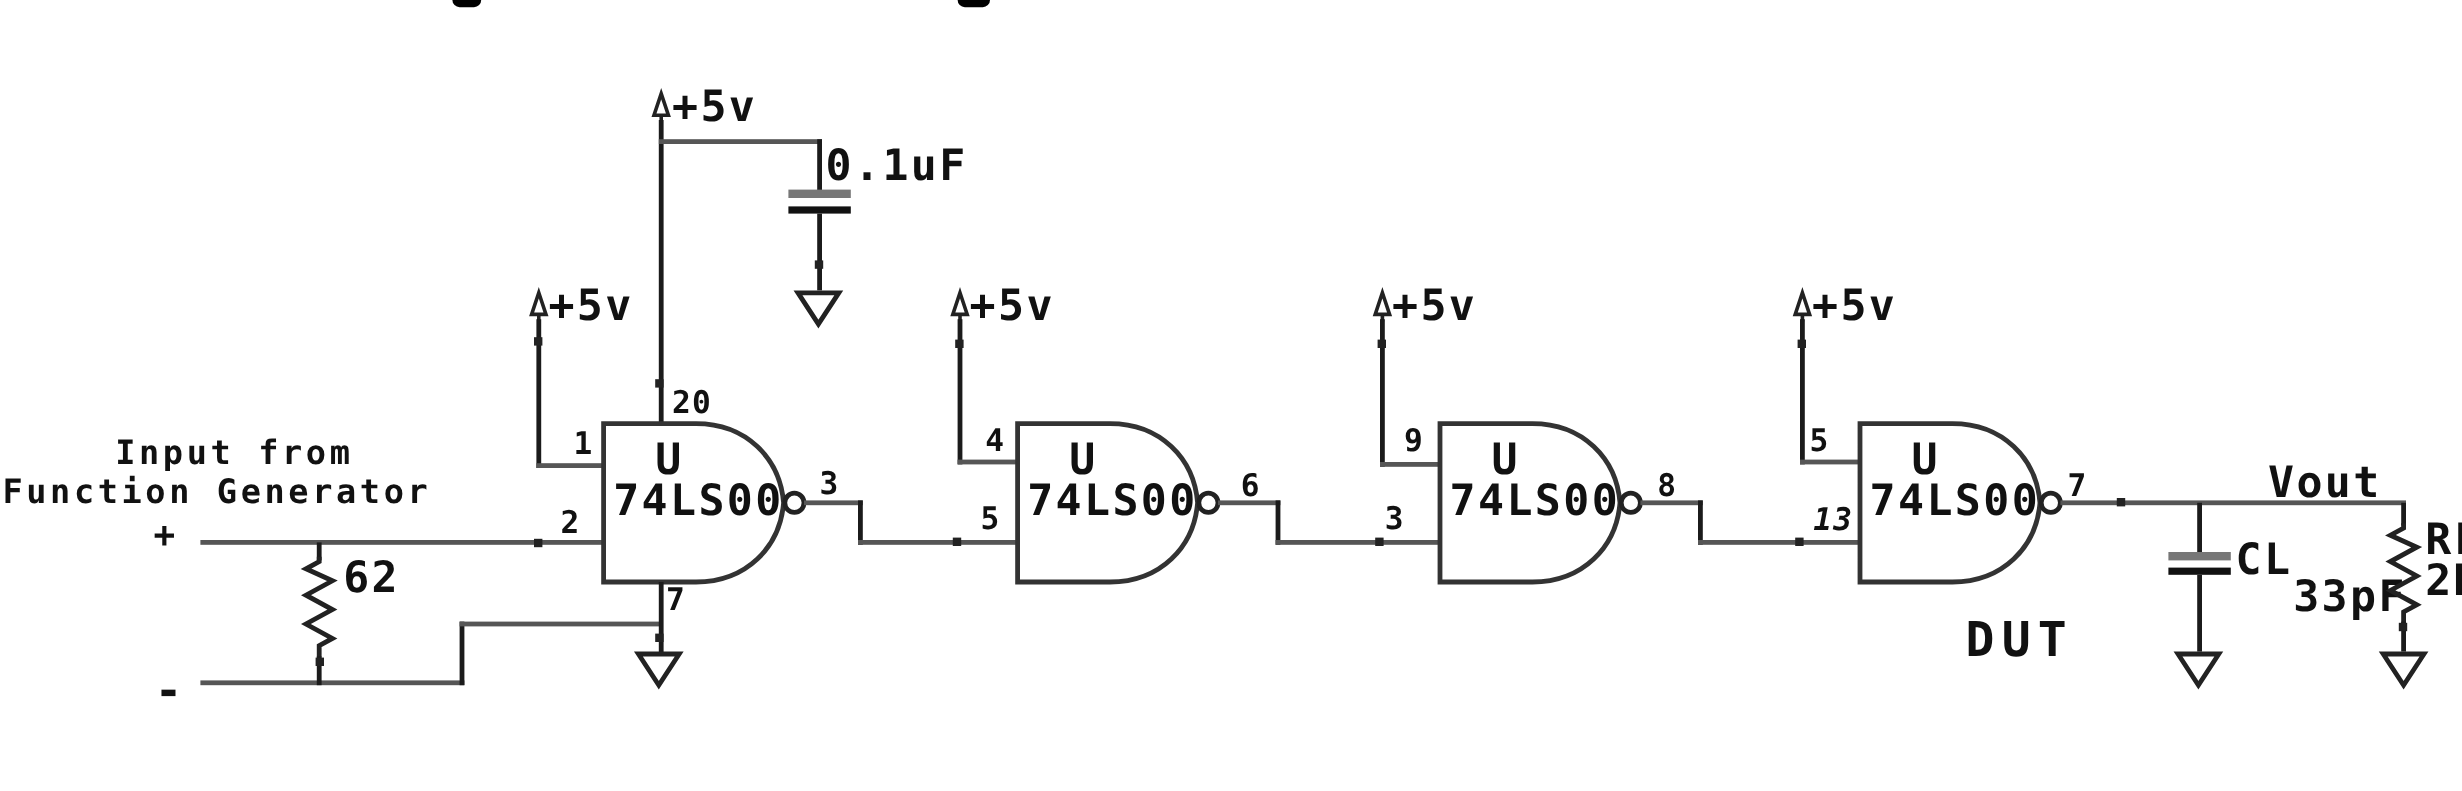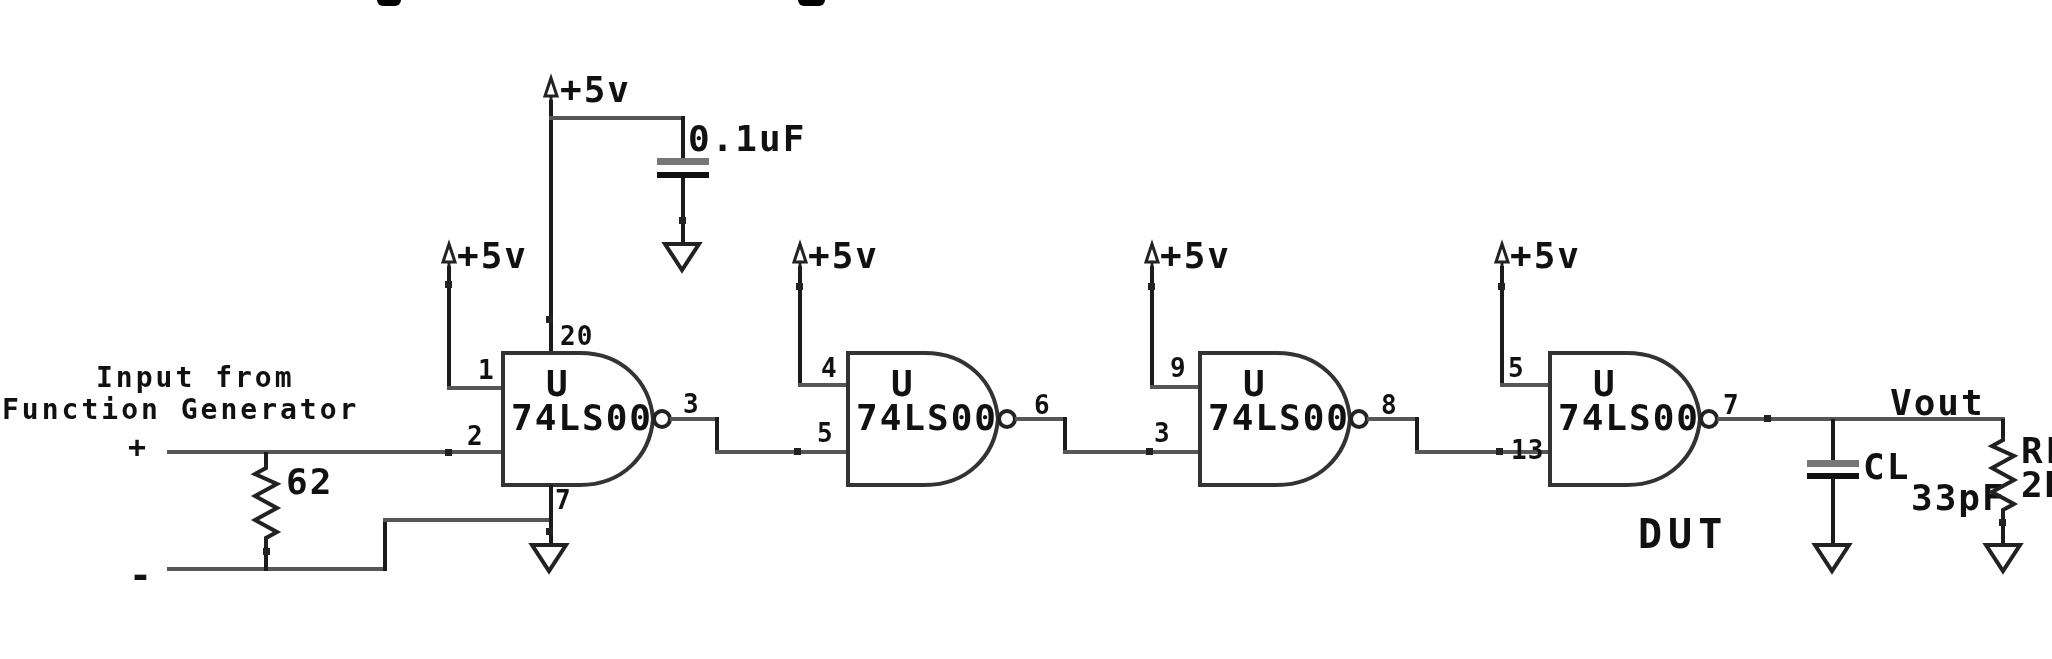--- a/index.html
+++ b/index.html
@@ -147,21 +147,21 @@
   <div class="w wv" style="left:1415px;top:417px;height:37px;"></div>
   <div class="w wh" style="left:1415px;top:450px;width:135px;"></div>
 
   <svg style="left:1547px;top:350px;" width="172" height="138" viewBox="0 0 172 138">
     <path d="M 80 3 H 3 V 135 H 80 C 122 135 150 106 153 69 C 150 32 122 3 80 3 Z" fill="none" stroke="#333" stroke-width="4"></path>
     <circle cx="162" cy="69" r="8" fill="none" stroke="#222" stroke-width="4"></circle>
   </svg>
   <div class="lbl t28t" style="left:1593px;top:366px;">U</div>
   <div class="lbl t28t" style="left:1558px;top:400px;">74LS00</div>
   <div class="lbl pin" style="left:1508px;top:355px;">5</div>
-  <div class="lbl pin" style="left:1511px;top:437px;">13</div>
+  <div class="lbl pin" style="left:1511px;top:421px;font-style:italic;">13</div>
   <div class="lbl pin" style="left:1723px;top:392px;">7</div>
   <div class="lbl dut" style="left:1638px;top:514px;">DUT</div>
 
   <div class="w wh" style="left:1717px;top:417px;width:288px;"></div>
   <div class="lbl t28t" style="left:1890px;top:385px;">Vout</div>
 
   <div class="w wv" style="left:1831px;top:419px;height:43px;"></div>
   <div class="plateTop" style="left:1807px;top:460px;"></div>
   <div class="plateBot" style="left:1807px;top:473px;"></div>
   <div class="w wv" style="left:1831px;top:479px;height:64px;"></div>

